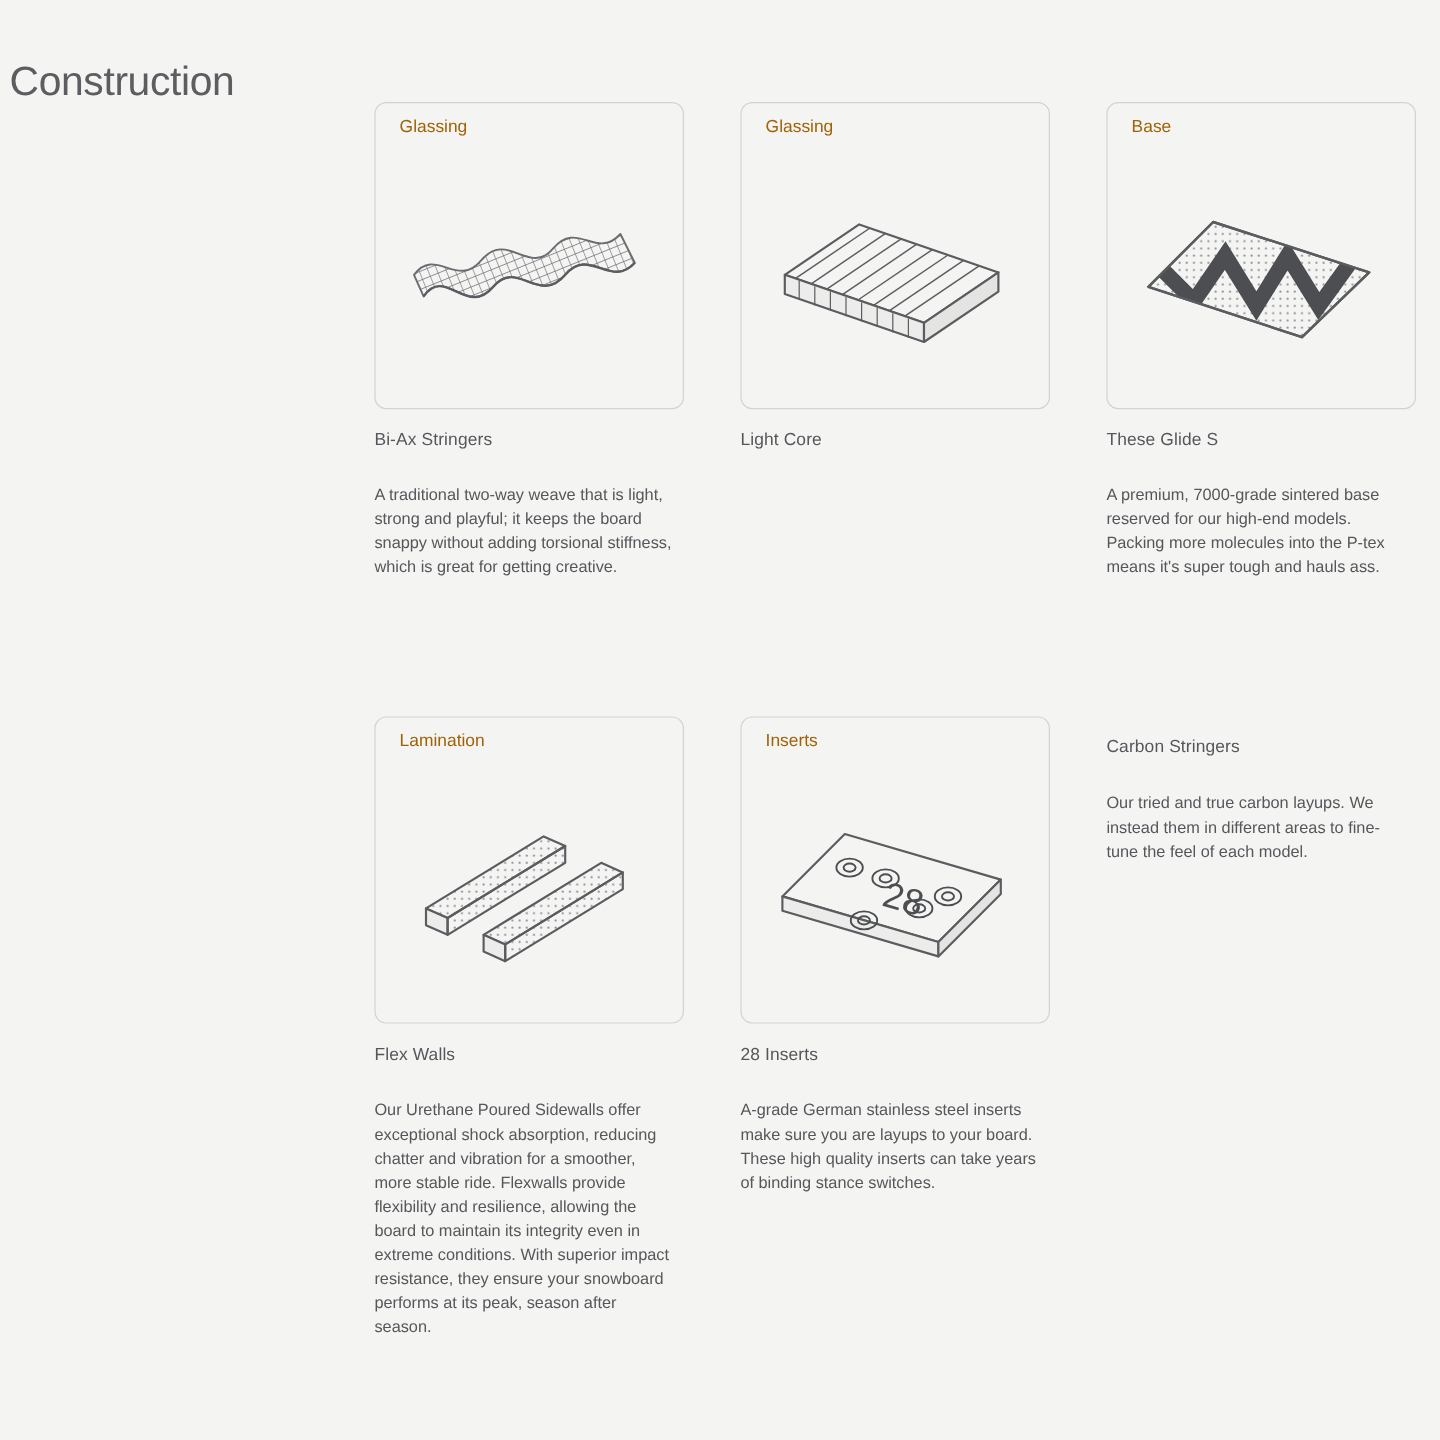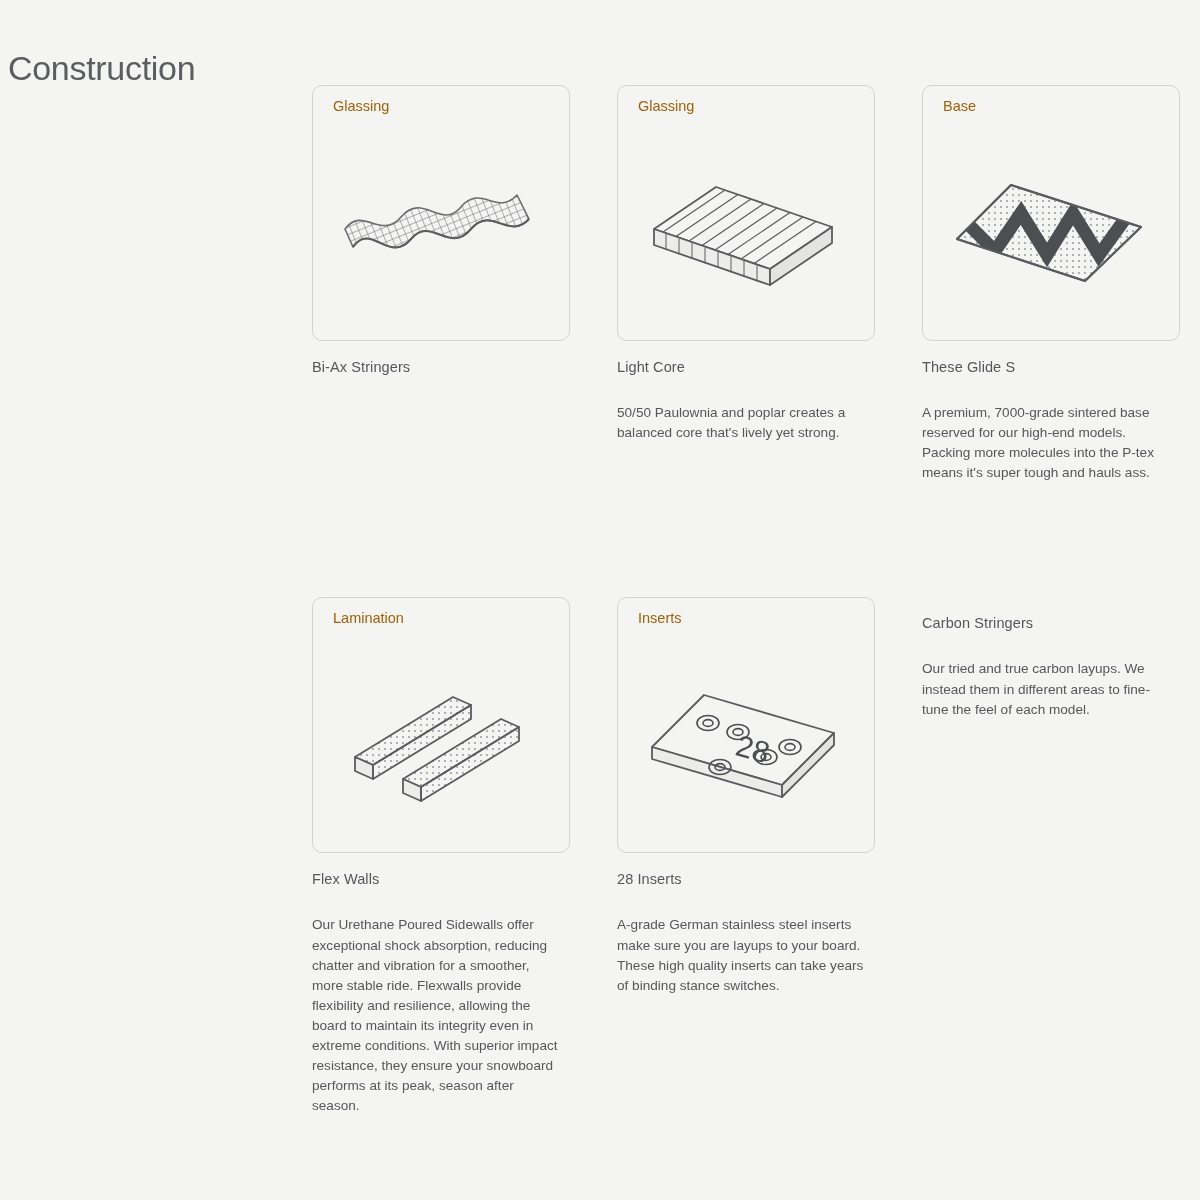--- a/index.html
+++ b/index.html
@@ -109,20 +109,21 @@
                   <path d="M0 0 L7 0 M0 0 L0 7" stroke="#6a6c70" stroke-width="1" fill="none"></path>
                 </pattern>
               </defs>
               <path d="M12 78 C30 52 48 96 70 70 C90 46 108 86 130 60 C150 36 168 72 188 50
                        L176 26 C156 48 140 14 120 38 C100 62 82 22 60 48 C40 72 22 36 4 60 Z" fill="url(#weave)" stroke="#6a6c70" stroke-width="1.6" stroke-linejoin="round"></path>
               <path d="M12 78 C30 52 48 96 70 70 C90 46 108 86 130 60 C150 36 168 72 188 50" fill="none" stroke="#5a5c60" stroke-width="2"></path>
             </svg>
           </div>
         </div>
         <div class="card-title">Bi-Ax Stringers</div>
+        <div class="card-body">A traditional two-way weave that is light, strong and playful; it keeps the board snappy without adding torsional stiffness, which is great for getting creative.</div>
       </div>
 
       <div class="card">
         <div class="card-box">
           <div class="card-label">Glassing</div>
           <div class="card-art">
             <svg width="200" height="130" viewBox="0 0 200 130">
               <g stroke="#5a5c60" stroke-width="1.8" fill="none" stroke-linejoin="round">
                 <path d="M70 18 L186 58 L124 100 L8 60 Z" fill="#f4f4f2"></path>
                 <path d="M8 60 L8 76 L124 116 L124 100 Z" fill="#ececea"></path>
@@ -145,21 +146,20 @@
                   <path d="M72 83 L72 99"></path>
                   <path d="M85 87.5 L85 103.5"></path>
                   <path d="M98 92 L98 108"></path>
                   <path d="M111 96.5 L111 112.5"></path>
                 </g>
               </g>
             </svg>
           </div>
         </div>
         <div class="card-title">Light Core</div>
-        <div class="card-body">50/50 Paulownia and poplar creates a balanced core that's lively yet strong.</div>
       </div>
 
       <div class="card">
         <div class="card-box">
           <div class="card-label">Base</div>
           <div class="card-art">
             <svg width="200" height="130" viewBox="0 0 200 130">
               <defs>
                 <pattern id="dots" width="6" height="6" patternUnits="userSpaceOnUse">
                   <circle cx="2" cy="2" r="0.9" fill="#8d8f93"></circle>

